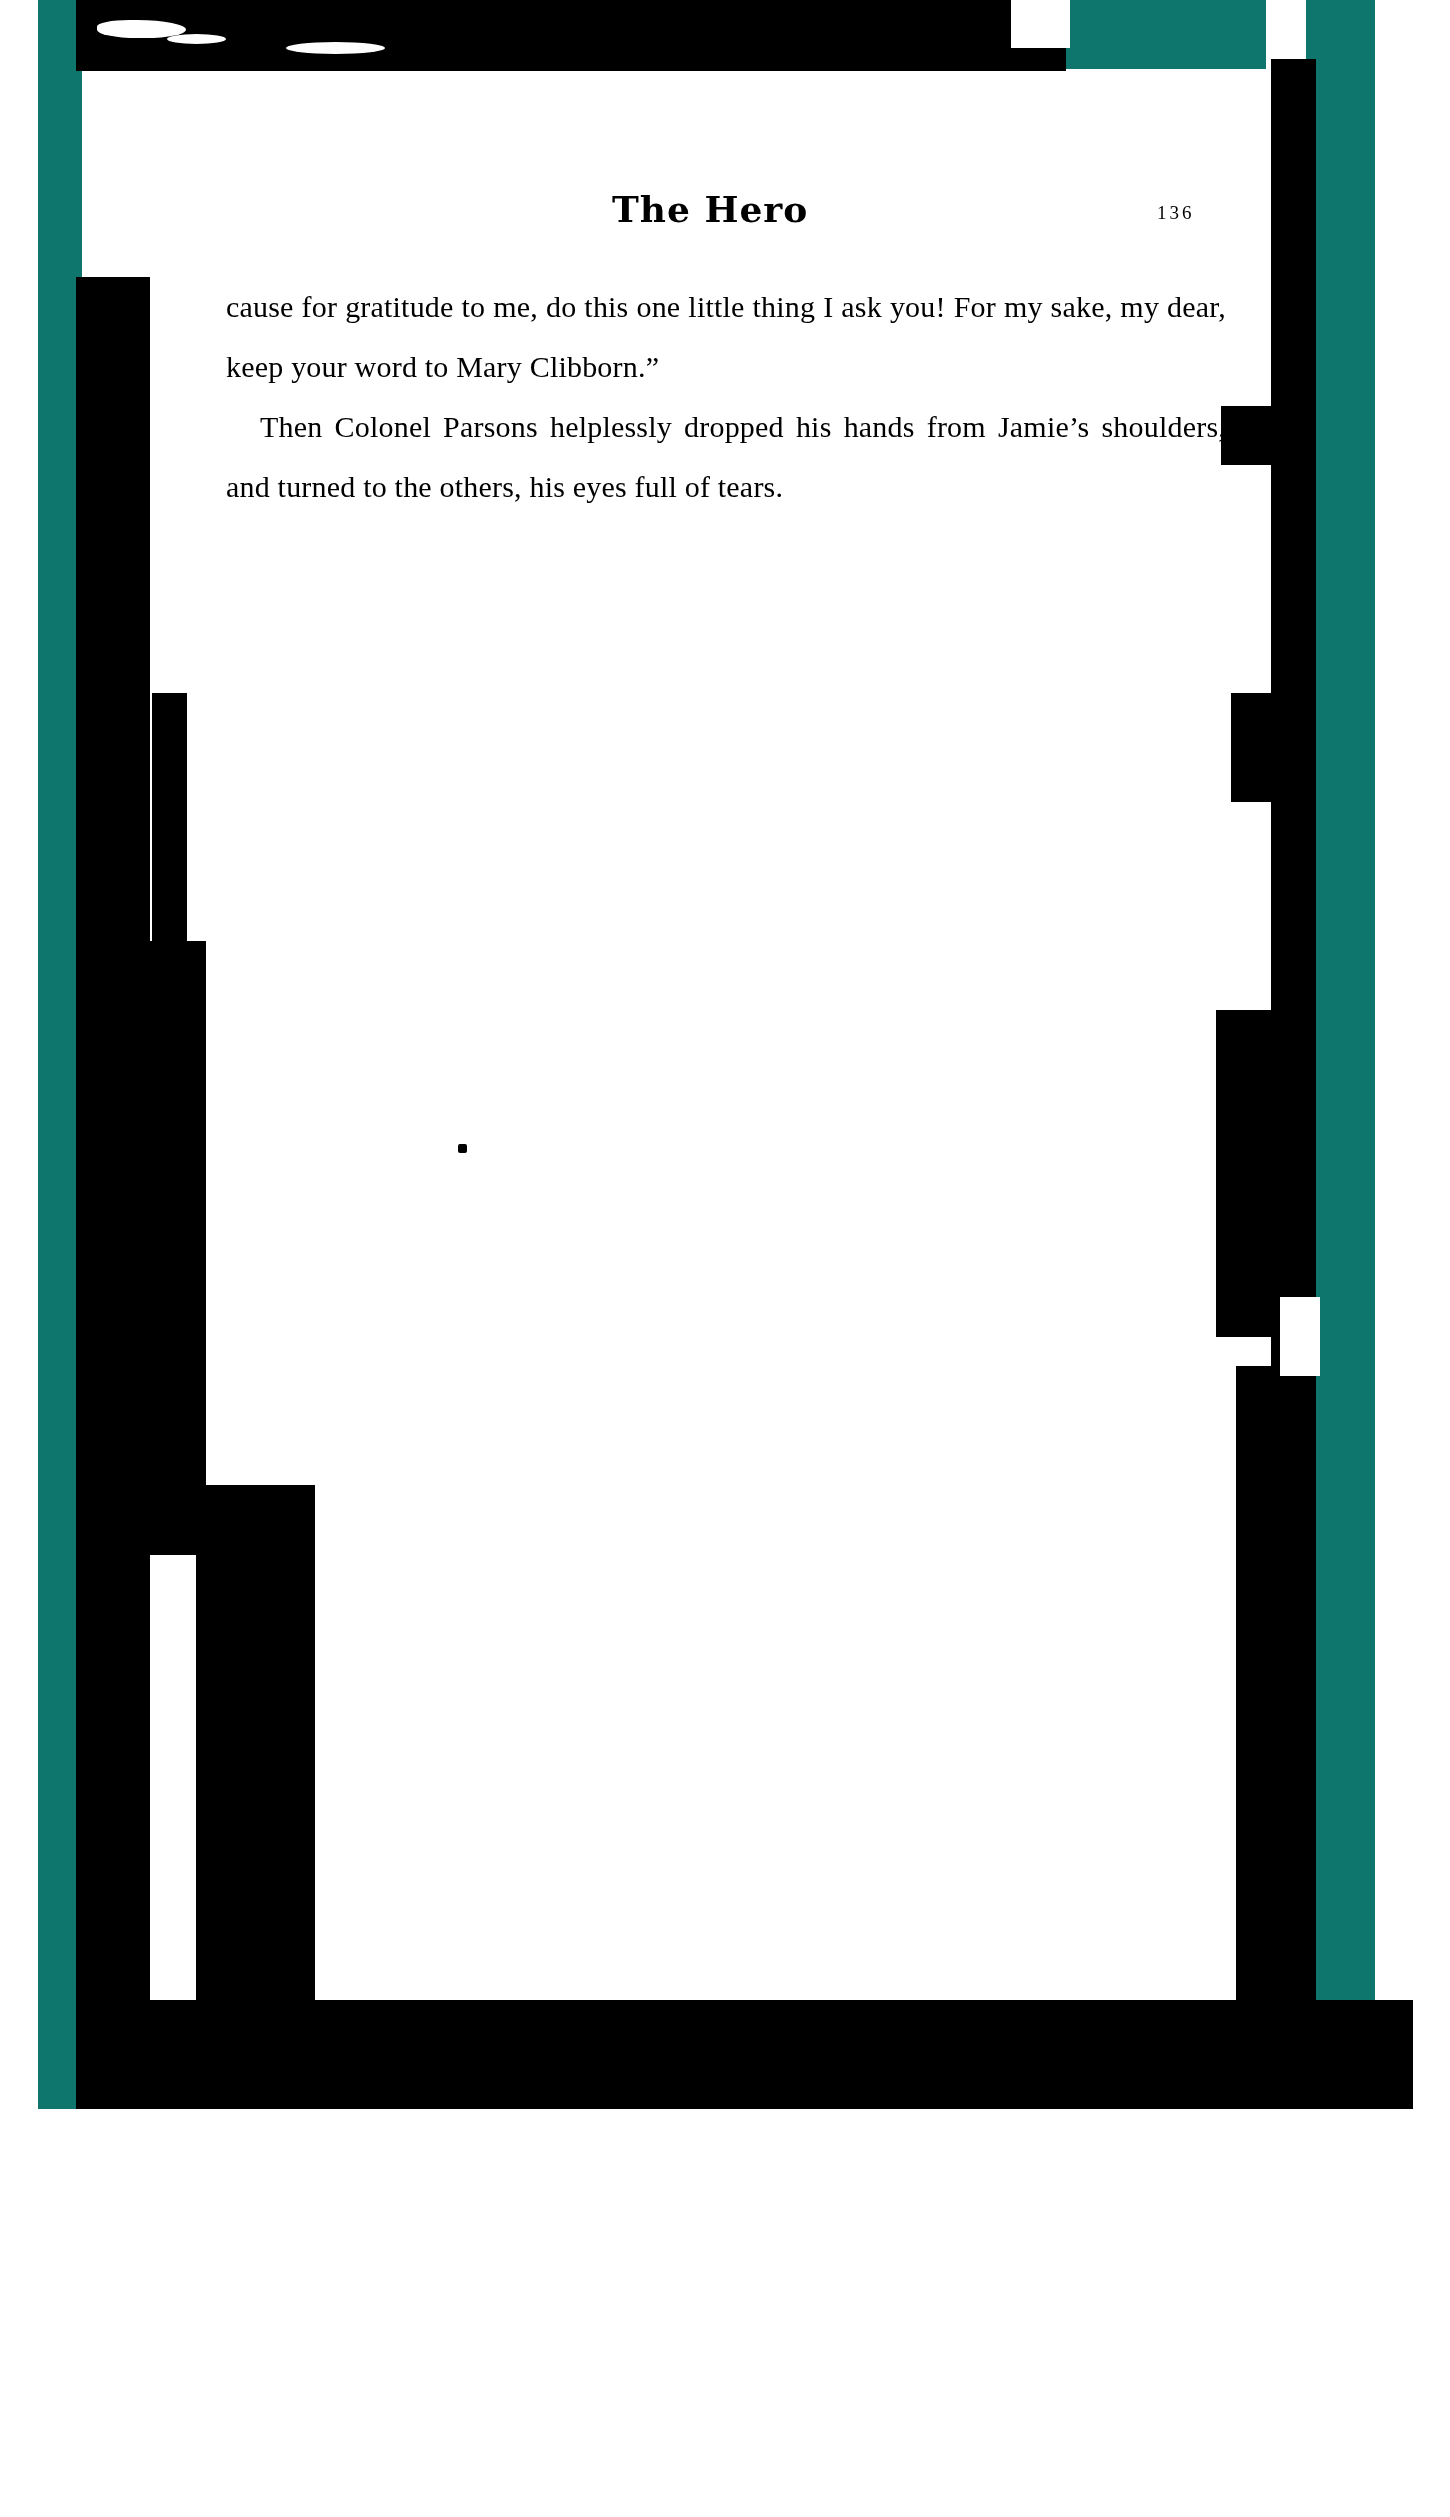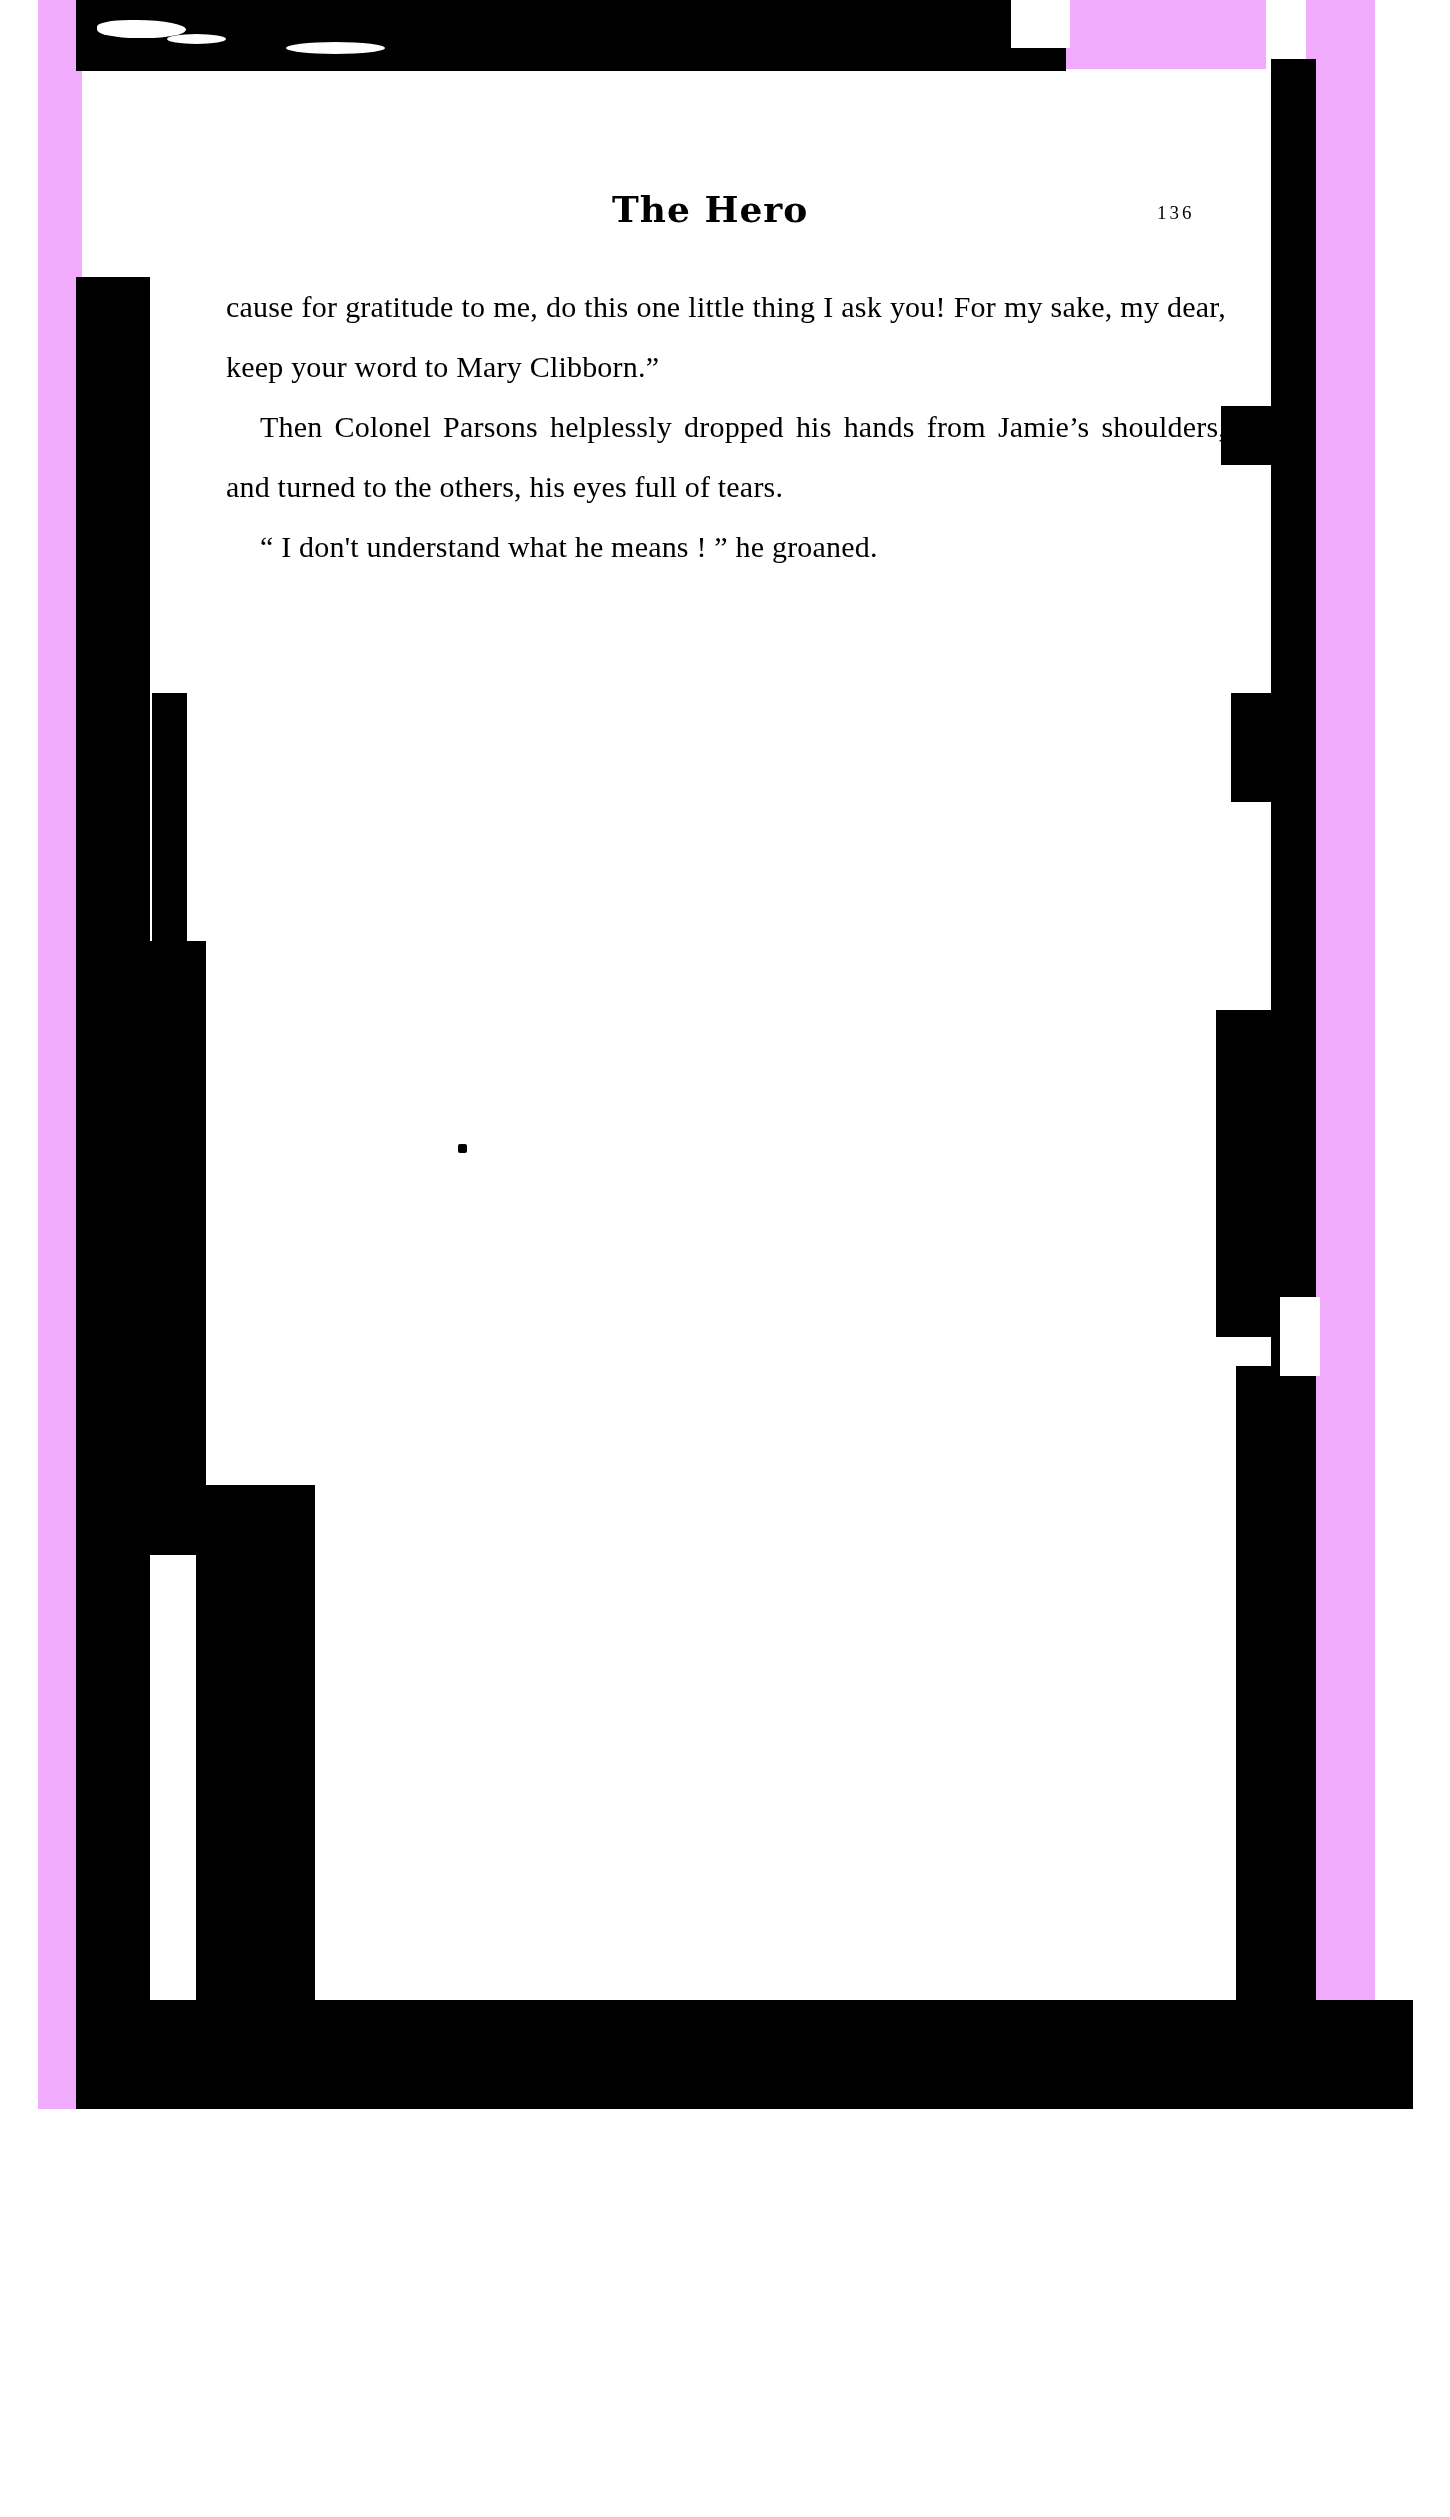--- a/index.html
+++ b/index.html
@@ -15,21 +15,21 @@
     overflow: hidden;
   }
 
   
   .scan {
     position: absolute;
     left: 38px;
     top: 0px;
     width: 1337px;
     height: 2109px;
-    background: #f0abfc;
+    background: #0f766e;
   }
 
   
   .paper {
     position: absolute;
     left: 44px;
     top: 69px;
     width: 1203px;
     height: 1948px;
     background: #ffffff;
@@ -281,18 +281,17 @@
   <div class="page-content">
 
     <div class="running-head">
       <div class="head-title">The Hero</div>
       <div class="folio">136</div>
     </div>
 
     <div class="body-text">
       <p class="noindent">cause for gratitude to me, do this one little thing I ask you!   For my sake, my dear, keep your word to Mary Clibborn.”</p>
       <p class="indent">Then Colonel Parsons helplessly dropped his hands from Jamie’s shoulders, and turned to the others, his eyes full of tears.</p>
-      <p class="indent last">“ I don't understand what he means ! ”  he groaned.</p>
     </div>
 
   </div>
 </div>
 
 
 </body></html>

